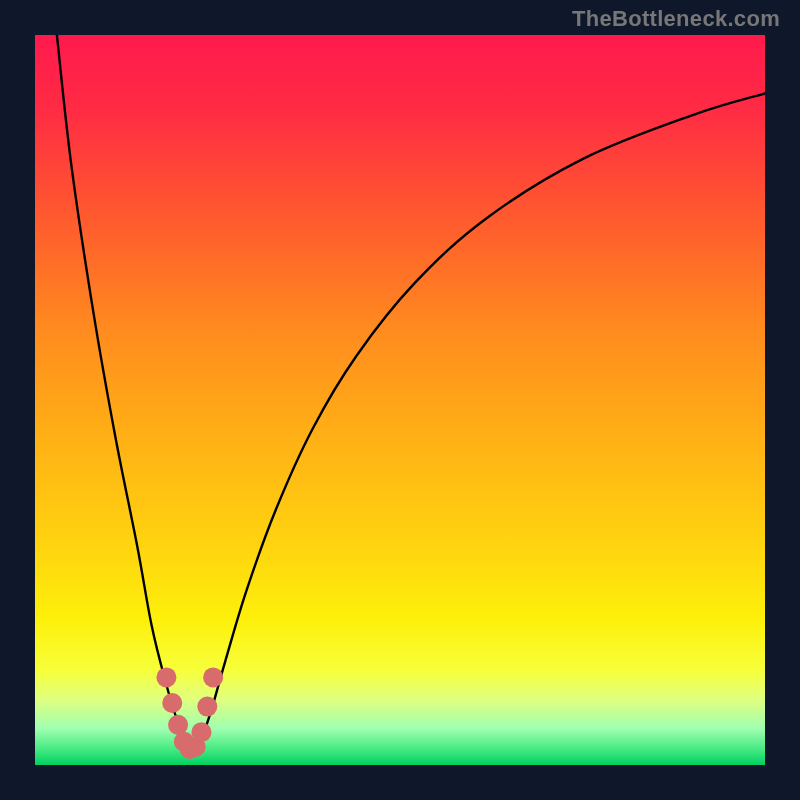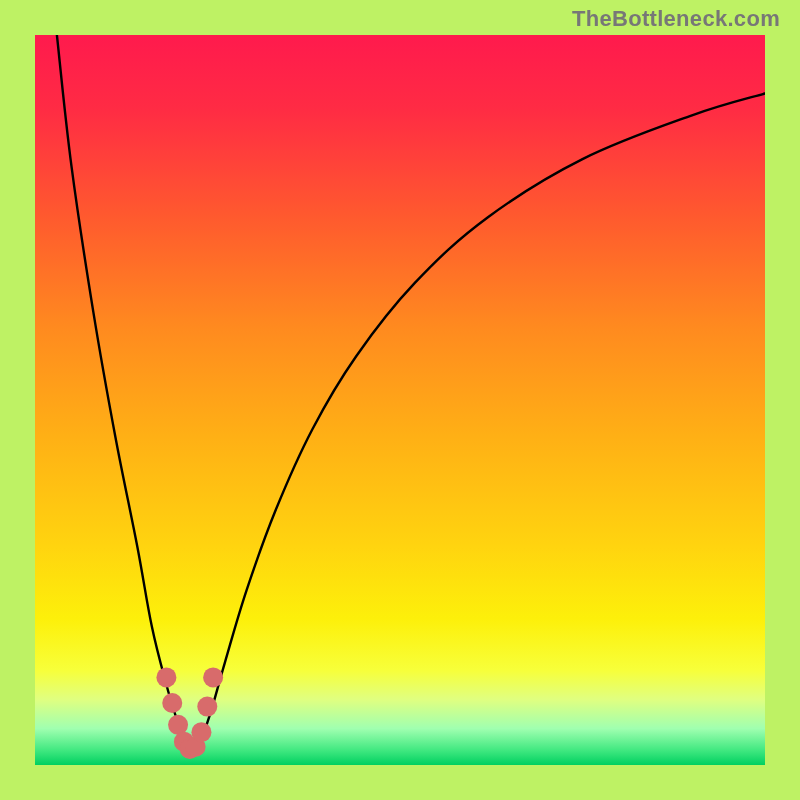--- a/index.html
+++ b/index.html
@@ -9,21 +9,21 @@
     height: 800px;
     background: #000;
     overflow: hidden;
   }
   .frame {
     position: absolute;
     left: 0;
     top: 0;
     width: 800px;
     height: 800px;
-    background: #bef264;
+    background: #0f172a;
   }
   .plot {
     position: absolute;
     left: 35px;
     top: 35px;
     width: 730px;
     height: 730px;
     overflow: hidden;
   }
   .gradient {

